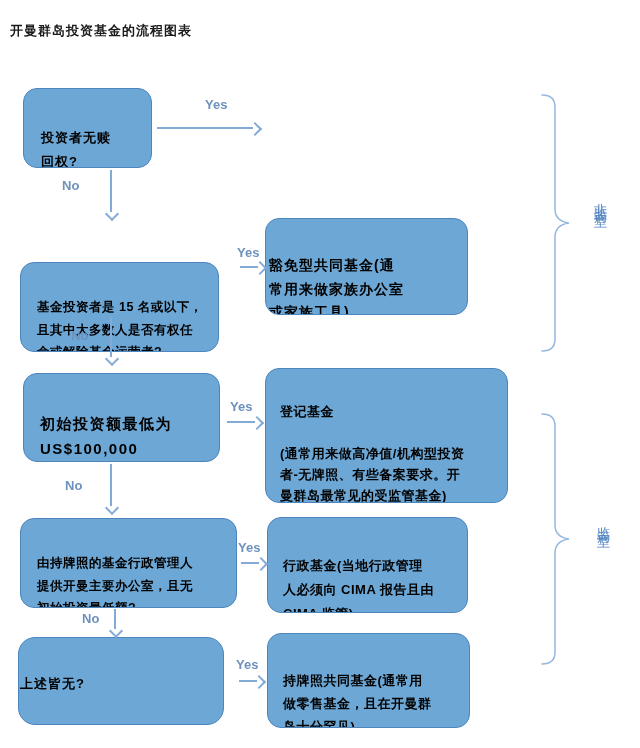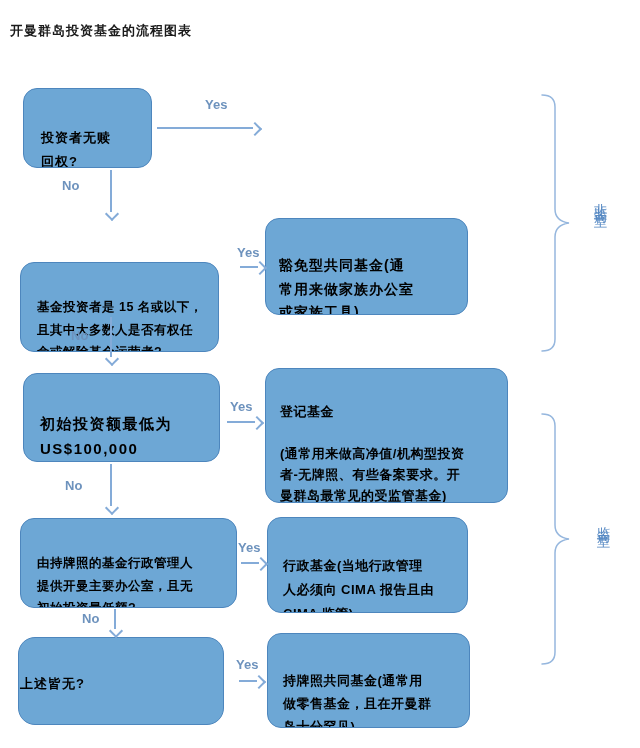--- a/index.html
+++ b/index.html
@@ -36,21 +36,21 @@
     white-space:pre-line;
     overflow:hidden;
   }
   .box .txt{display:block;}
   .d1{left:23px;top:88px;width:129px;height:80px;font-size:13px;line-height:1.85;padding:13px 0 0 17px;letter-spacing:1px;}
   .d2{left:20px;top:225px;width:199px;height:90px;font-size:12.5px;line-height:1.78;padding:11px 0 0 16px;letter-spacing:.5px;margin-top:37px;}
   .d3{left:23px;top:373px;width:197px;height:89px;font-size:15px;line-height:1.65;padding:13px 0 18px 16px;letter-spacing:1.5px;}
   .d4{left:20px;top:518px;width:217px;height:90px;font-size:12.5px;line-height:1.78;padding:11px 0 0 16px;letter-spacing:.5px;}
   .d5{left:18px;top:637px;width:206px;height:88px;font-size:13px;line-height:1.7;padding:13px 0 0 1px;letter-spacing:1px;border-radius:17px;}
   .r1{left:265px;top:88px;width:200px;height:95px;font-size:13.5px;line-height:1.72;padding:11px 0 0 15px;letter-spacing:.5px;}
-  .r2{left:265px;top:218px;width:203px;height:97px;font-size:14px;line-height:1.7;padding:11px 0 0 13px;letter-spacing:1px;}
+  .r2{left:265px;top:218px;width:203px;height:97px;font-size:14px;line-height:1.7;padding:11px 0 0 3px;letter-spacing:1px;}
   .r3{left:265px;top:368px;width:243px;height:135px;font-size:13px;line-height:1.62;padding:11px 0 0 14px;letter-spacing:.5px;}
   .r4{left:267px;top:517px;width:201px;height:96px;font-size:13px;line-height:1.85;padding:12px 0 0 15px;letter-spacing:.5px;}
   .r5{left:267px;top:633px;width:203px;height:95px;font-size:13px;line-height:1.78;padding:12px 6px 0 15px;letter-spacing:.5px;}
 
   .h-arrow{position:absolute;height:2px;background:var(--arrow);}
   .h-arrow::after{
     content:'';position:absolute;right:-7px;top:-3.5px;
     width:8px;height:8px;
     border-top:2px solid var(--arrow);border-right:2px solid var(--arrow);
     transform:rotate(45deg);

